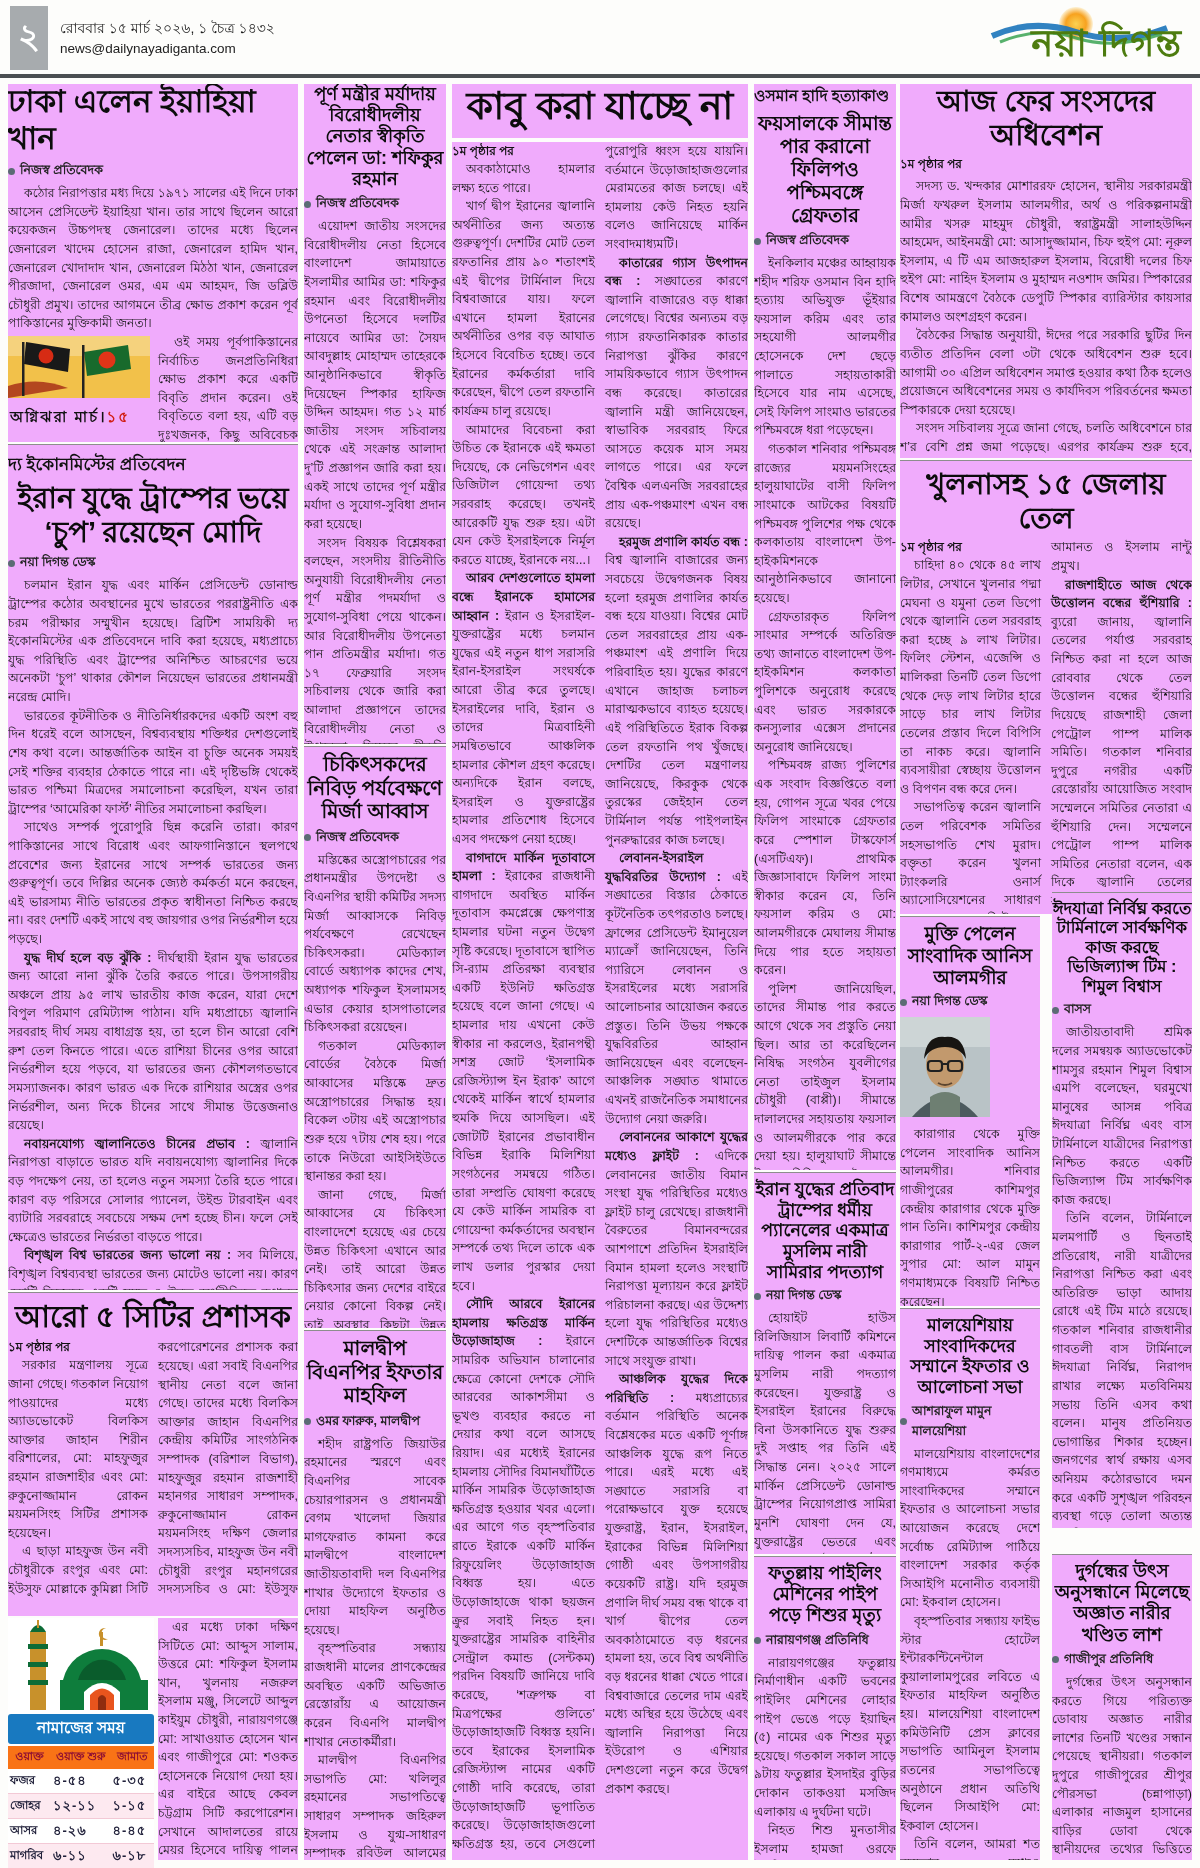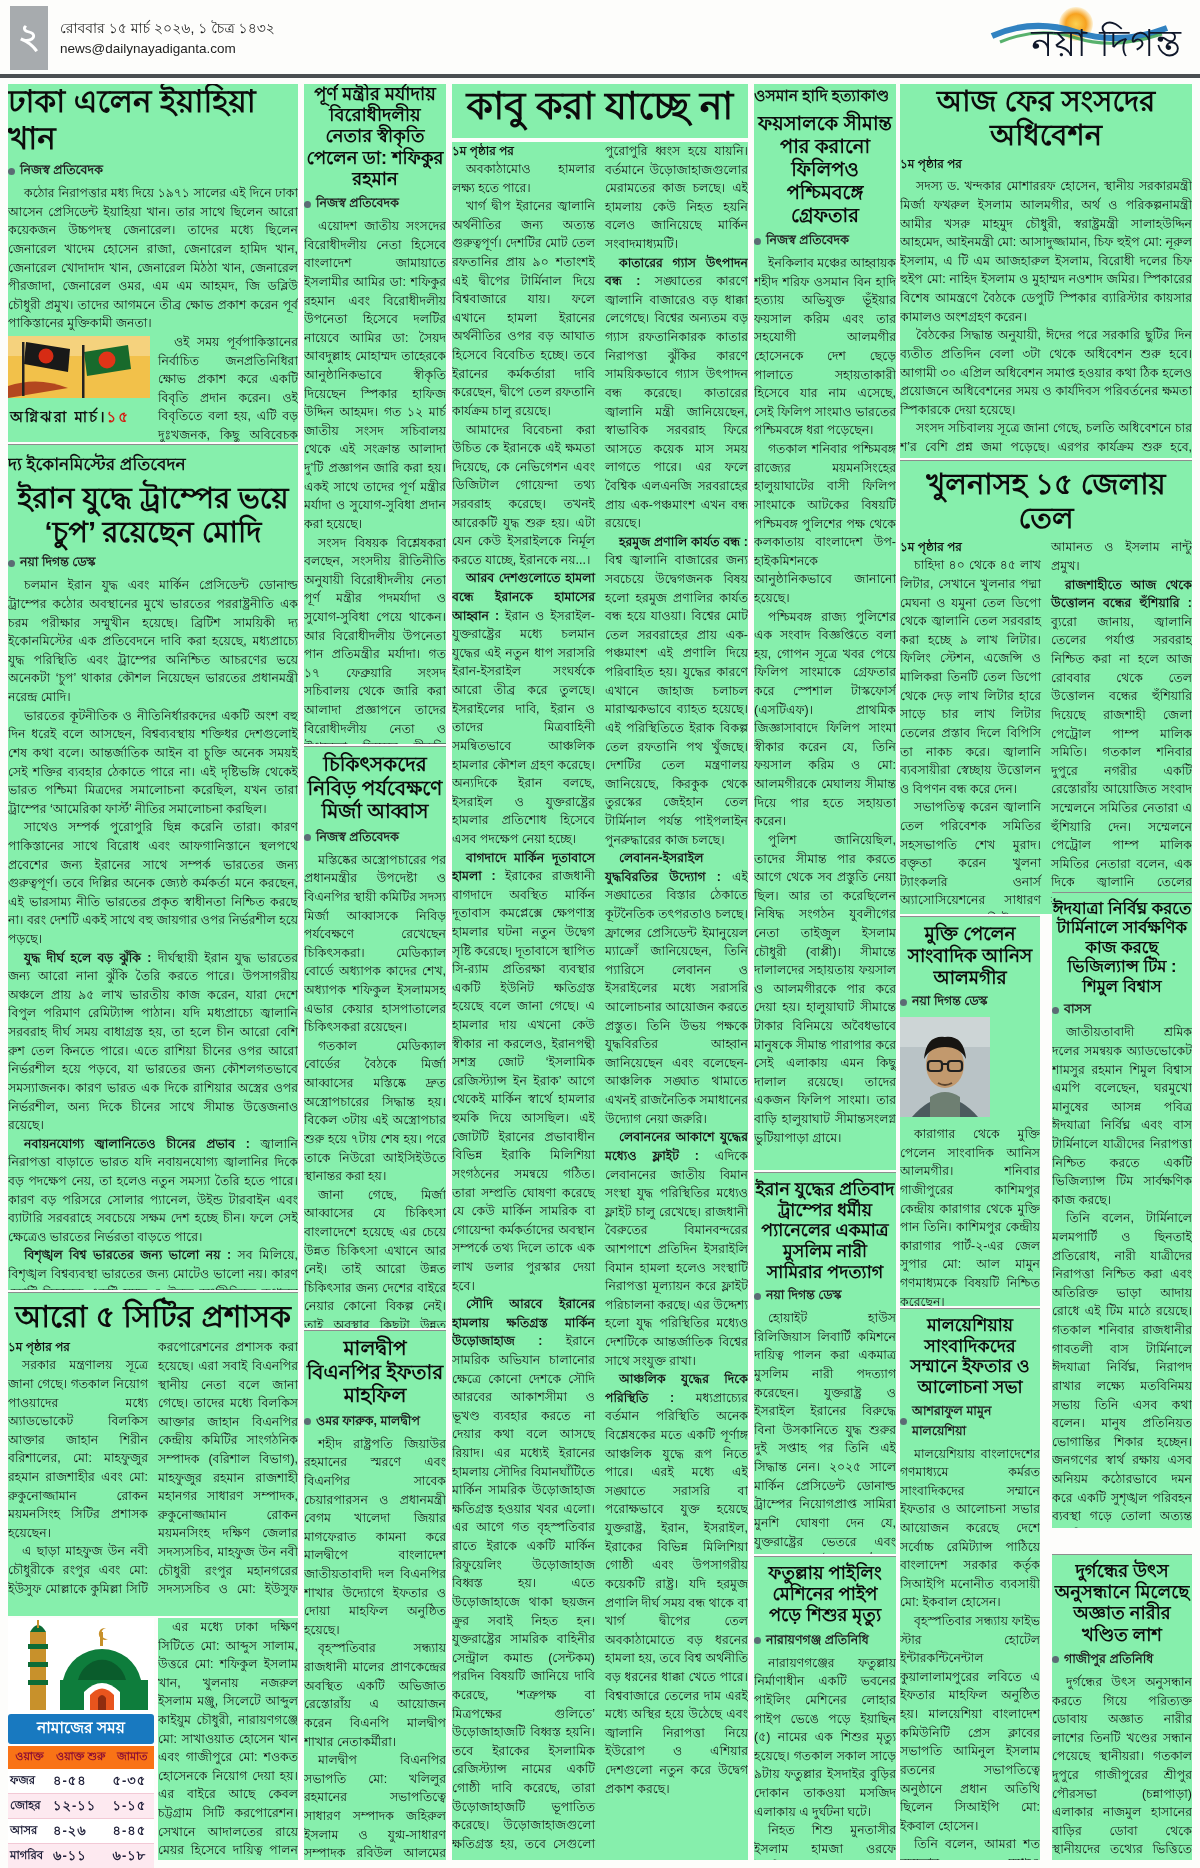--- a/index.html
+++ b/index.html
@@ -6,24 +6,24 @@
   *{box-sizing:border-box;}
   .sheet{position:relative;width:1200px;height:1868px;margin:0 auto;background:#fdfdfb;
          font-family:"Liberation Sans",sans-serif;color:#161616;overflow:hidden;}
   
   .hdr{position:absolute;left:0;top:0;width:1200px;height:78px;border-bottom:4px solid #4a4f52;background:#fdfdfb;}
   .pageno{position:absolute;left:10px;top:6px;width:38px;height:64px;background:#a7abae;color:#fff;
           font-size:34px;font-weight:bold;display:flex;align-items:center;justify-content:center;}
   .dateline{position:absolute;left:60px;top:18px;font-size:14px;line-height:1.5;color:#1c1c1c;}
   .dateline .em{font-size:13.5px;color:#222;}
   .logo{position:absolute;right:18px;top:6px;width:210px;height:66px;}
-  .logo-text{position:absolute;right:0;top:8px;font-size:37px;font-weight:400;color:#0f172a;letter-spacing:1px;z-index:2;}
+  .logo-text{position:absolute;right:0;top:8px;font-size:37px;font-weight:700;color:#4d7c0f;letter-spacing:1px;z-index:2;}
   .logo-art{position:absolute;right:0;top:0;z-index:1;}
   
-  .art{position:absolute;overflow:hidden;background:#86efac;}
+  .art{position:absolute;overflow:hidden;background:#f0abfc;}
   .rule-t{border-top:1px solid #8d8d8d;padding-top:6px;}
   h1,h2,h3{margin:0;color:#0c0c0c;font-weight:800;line-height:1.18;}
   .hc{text-align:center;}
   .kicker{font-weight:800;margin:0 0 2px 0;color:#111;}
   .byline{display:flex;align-items:center;gap:5px;margin:4px 0 3px 0;font-size:12.5px;font-weight:bold;color:#222;}
   .byline .dot{width:7px;height:7px;border-radius:50%;background:#5b6b74;flex:0 0 auto;}
   .contd{font-size:12px;font-weight:800;margin:3px 0 2px 0;color:#111;}
   .bd{font-size:12.4px;line-height:1.5;text-align:justify;}
   .bd p{margin:0;text-indent:14px;}
   .bd p b{font-weight:800;}
@@ -250,20 +250,21 @@
   <section class="art" style="left:754px;top:84px;width:142px;height:1086px;">
     <p class="kicker" style="font-size:15.5px;">ওসমান হাদি হত্যাকাণ্ড</p>
     <h3 class="hc" style="font-size:19.5px;">ফয়সালকে সীমান্ত পার করানো ফিলিপও পশ্চিমবঙ্গে গ্রেফতার</h3>
     <p class="byline">
         <span class="dot"></span>
         <b>নিজস্ব প্রতিবেদক</b>
       </p>
     <div class="bd">
       <p>ইনকিলাব মঞ্চের আহ্বায়ক শহীদ শরিফ ওসমান বিন হাদি হত্যায় অভিযুক্ত ভূঁইয়ার ফয়সাল করিম এবং তার সহযোগী আলমগীর হোসেনকে দেশ ছেড়ে পালাতে সহায়তাকারী হিসেবে যার নাম এসেছে, সেই ফিলিপ সাংমাও ভারতের পশ্চিমবঙ্গে ধরা পড়েছেন।</p>
       <p>গতকাল শনিবার পশ্চিমবঙ্গ রাজ্যের ময়মনসিংহের হালুয়াঘাটের বাসী ফিলিপ সাংমাকে আটকের বিষয়টি পশ্চিমবঙ্গ পুলিশের পক্ষ থেকে কলকাতায় বাংলাদেশ উপ-হাইকমিশনকে আনুষ্ঠানিকভাবে জানানো হয়েছে।</p>
+      <p>গ্রেফতারকৃত ফিলিপ সাংমার সম্পর্কে অতিরিক্ত তথ্য জানাতে বাংলাদেশ উপ-হাইকমিশন কলকাতা পুলিশকে অনুরোধ করেছে এবং ভারত সরকারকে কনস্যুলার এক্সেস প্রদানের অনুরোধ জানিয়েছে।</p>
       <p>পশ্চিমবঙ্গ রাজ্য পুলিশের এক সংবাদ বিজ্ঞপ্তিতে বলা হয়, গোপন সূত্রে খবর পেয়ে ফিলিপ সাংমাকে গ্রেফতার করে স্পেশাল টাস্কফোর্স (এসটিএফ)। প্রাথমিক জিজ্ঞাসাবাদে ফিলিপ সাংমা স্বীকার করেন যে, তিনি ফয়সাল করিম ও মো: আলমগীরকে মেঘালয় সীমান্ত দিয়ে পার হতে সহায়তা করেন।</p>
       <p>পুলিশ জানিয়েছিল, তাদের সীমান্ত পার করতে আগে থেকে সব প্রস্তুতি নেয়া ছিল। আর তা করেছিলেন নিষিদ্ধ সংগঠন যুবলীগের নেতা তাইজুল ইসলাম চৌধুরী (বাপ্পী)। সীমান্তে দালালদের সহায়তায় ফয়সাল ও আলমগীরকে পার করে দেয়া হয়। হালুয়াঘাট সীমান্তে টাকার বিনিময়ে অবৈধভাবে মানুষকে সীমান্ত পারাপার করে সেই এলাকায় এমন কিছু দালাল রয়েছে। তাদের একজন ফিলিপ সাংমা। তার বাড়ি হালুয়াঘাট সীমান্তসংলগ্ন ভুটিয়াপাড়া গ্রামে।</p>
     </div>
   </section>
 
   <section class="art rule-t" style="left:754px;top:1172px;width:142px;height:382px;">
     <h3 class="hc" style="font-size:17.5px;">ইরান যুদ্ধের প্রতিবাদ ট্রাম্পের ধর্মীয় প্যানেলের একমাত্র মুসলিম নারী সামিরার পদত্যাগ</h3>
     <p class="byline">
         <span class="dot"></span>
         <b>নয়া দিগন্ত ডেস্ক</b>

